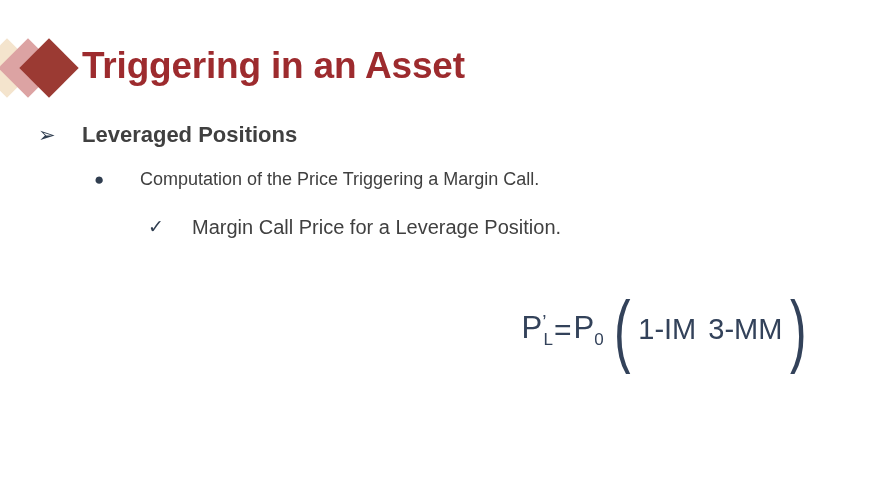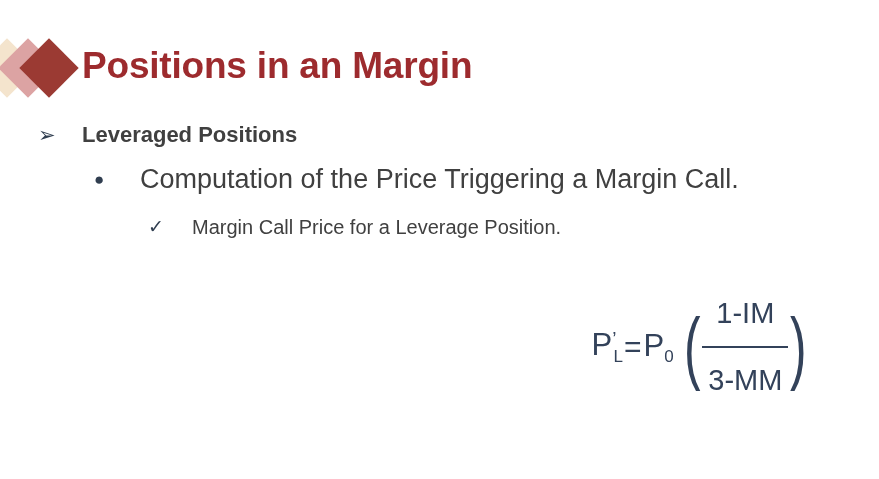--- a/index.html
+++ b/index.html
@@ -102,21 +102,21 @@
   .lvl2 { height: 48px; }
   .lvl2 .marker {
     left: 94px;
     top: 3px;
     font-size: 17px;
     line-height: 30px;
   }
   .lvl2 .btext {
     left: 140px;
     top: 0px;
-    font-size: 27px;
+    font-size: 18px;
     font-weight: normal;
     line-height: 34px;
   }
 
   
   .lvl3 { height: 48px; }
   .lvl3 .marker {
     left: 148px;
     top: 2px;
     font-size: 19px;
@@ -174,26 +174,25 @@
     font-size: 80px;
     font-weight: 300;
     line-height: 0.85;
     transform: scaleX(0.62);
     color: #33425A;
     margin: 0 -6px;
   }
   .paren.left  { margin-left: 5px; }
   .fraction {
     display: inline-flex;
-    flex-direction: column;
+    flex-direction: row;
     align-items: center;
     justify-content: center;
     margin: 0 3px;
     vertical-align: middle;
-    gap: 14px;
   }
   .numer, .denom {
     font-size: 29px;
     line-height: 1.22;
     padding: 0 6px;
     white-space: nowrap;
   }
   .frac-bar {
     width: 100%;
     height: 2px;
@@ -205,21 +204,21 @@
 <body>
 
 <div id="slide">
 
   <div class="title-row">
     <div class="diamond-cluster">
       <div class="diamond d1"></div>
       <div class="diamond d2"></div>
       <div class="diamond d3"></div>
     </div>
-    <div class="slide-title">Positions in an Margin</div>
+    <div class="slide-title">Triggering in an Asset</div>
   </div>
 
   <div class="bullets">
 
     <div class="bullet-line lvl1">
       <span class="marker">➢</span>
       <span class="btext">Leveraged Positions</span>
     </div>
 
     <div class="bullet-line lvl2">

